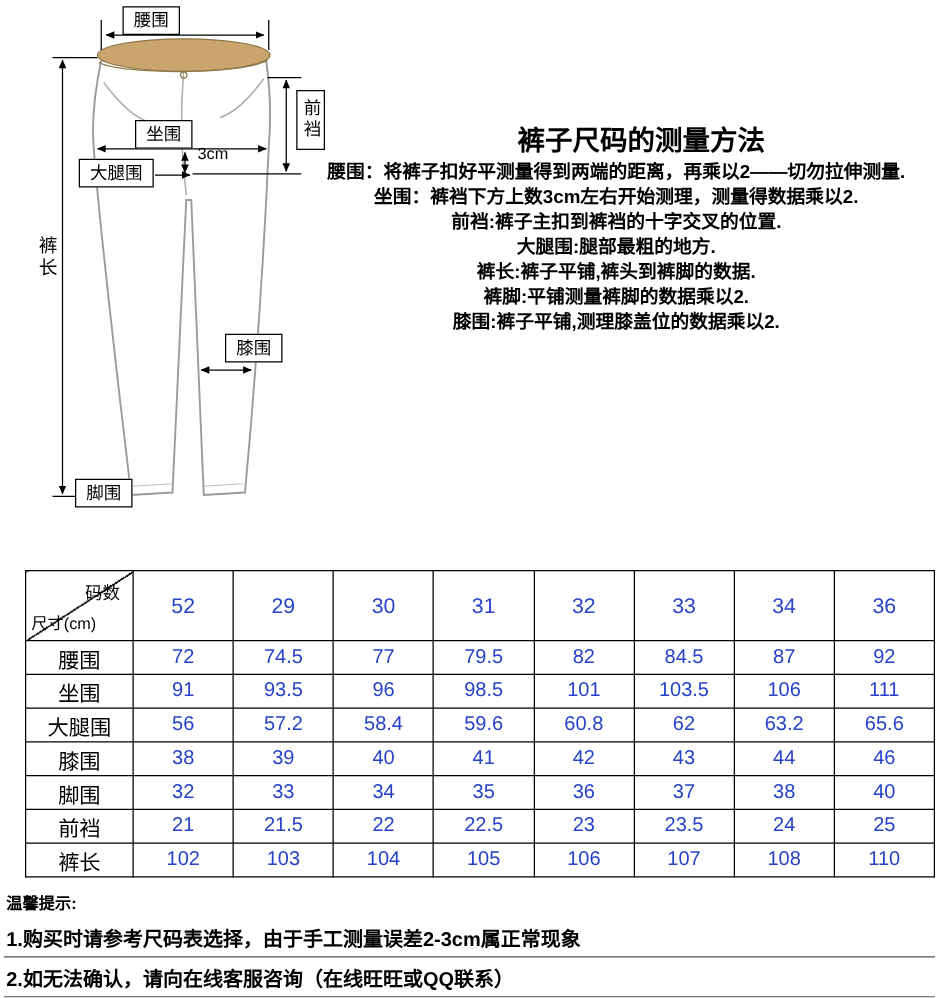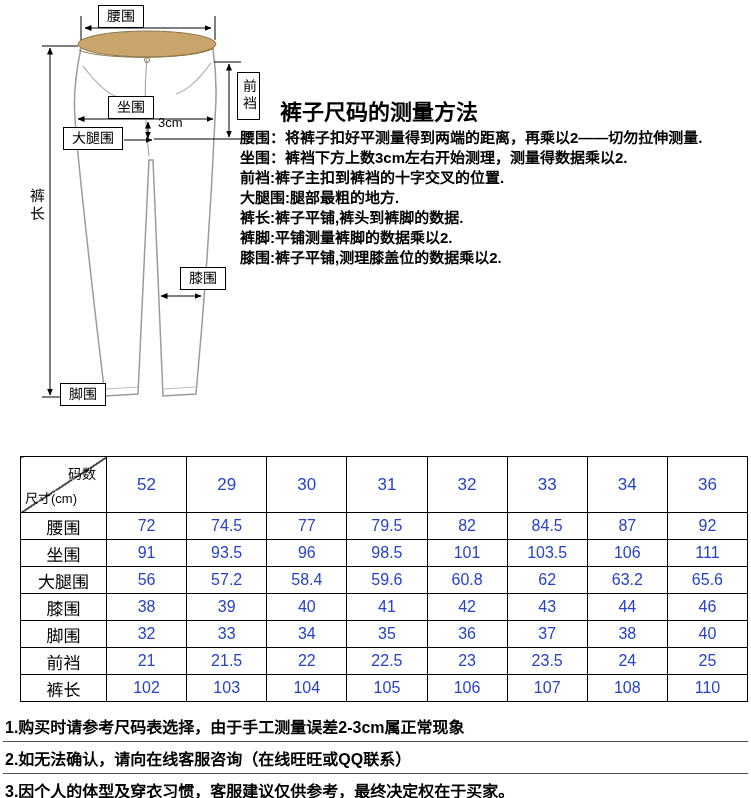--- a/index.html
+++ b/index.html
@@ -22,21 +22,21 @@
     font-size: 14px; line-height: 17px; padding: 2px 8px; white-space: nowrap;
   }
   .dlabel.noborder { border: none; background: transparent; padding: 0; text-align: center; }
   .dlabel.vertical {
     writing-mode: vertical-rl; text-orientation: upright;
     padding: 6px 2px; letter-spacing: 3px;
   }
   .length-label { font-size: 15px; letter-spacing: 6px; }
   .cm3-label { font-size: 13px; }
 
-  .instructions { position: absolute; left: 240px; top: 100px; width: 506px; }
+  .instructions { position: absolute; left: 240px; top: 100px; width: 506px; text-align: center; }
   .page-title { font-size: 22px; font-weight: bold; line-height: 26px; margin-left: 40px; }
   .instr { font-size: 15px; font-weight: bold; line-height: 17px; margin-top: 3px; }
 
   
   .size-table {
     border-collapse: collapse; table-layout: fixed;
     width: 728px; margin: 6px 0 0 20px;
   }
   .size-table th, .size-table td {
     border: 1px solid #000; text-align: center; vertical-align: middle;
@@ -239,16 +239,17 @@
       <td>105</td>
       <td>106</td>
       <td>107</td>
       <td>108</td>
       <td>110</td>
     </tr>
   </tbody>
 </table>
 
 <div class="tips">
+  <div class="tips-title">温馨提示:</div>
   <div class="tip">1.购买时请参考尺码表选择，由于手工测量误差2-3cm属正常现象</div>
   <div class="tip">2.如无法确认，请向在线客服咨询（在线旺旺或QQ联系）</div>
   <div class="tip">3.因个人的体型及穿衣习惯，客服建议仅供参考，最终决定权在于买家。</div>
 </div>
 
 </body></html>

